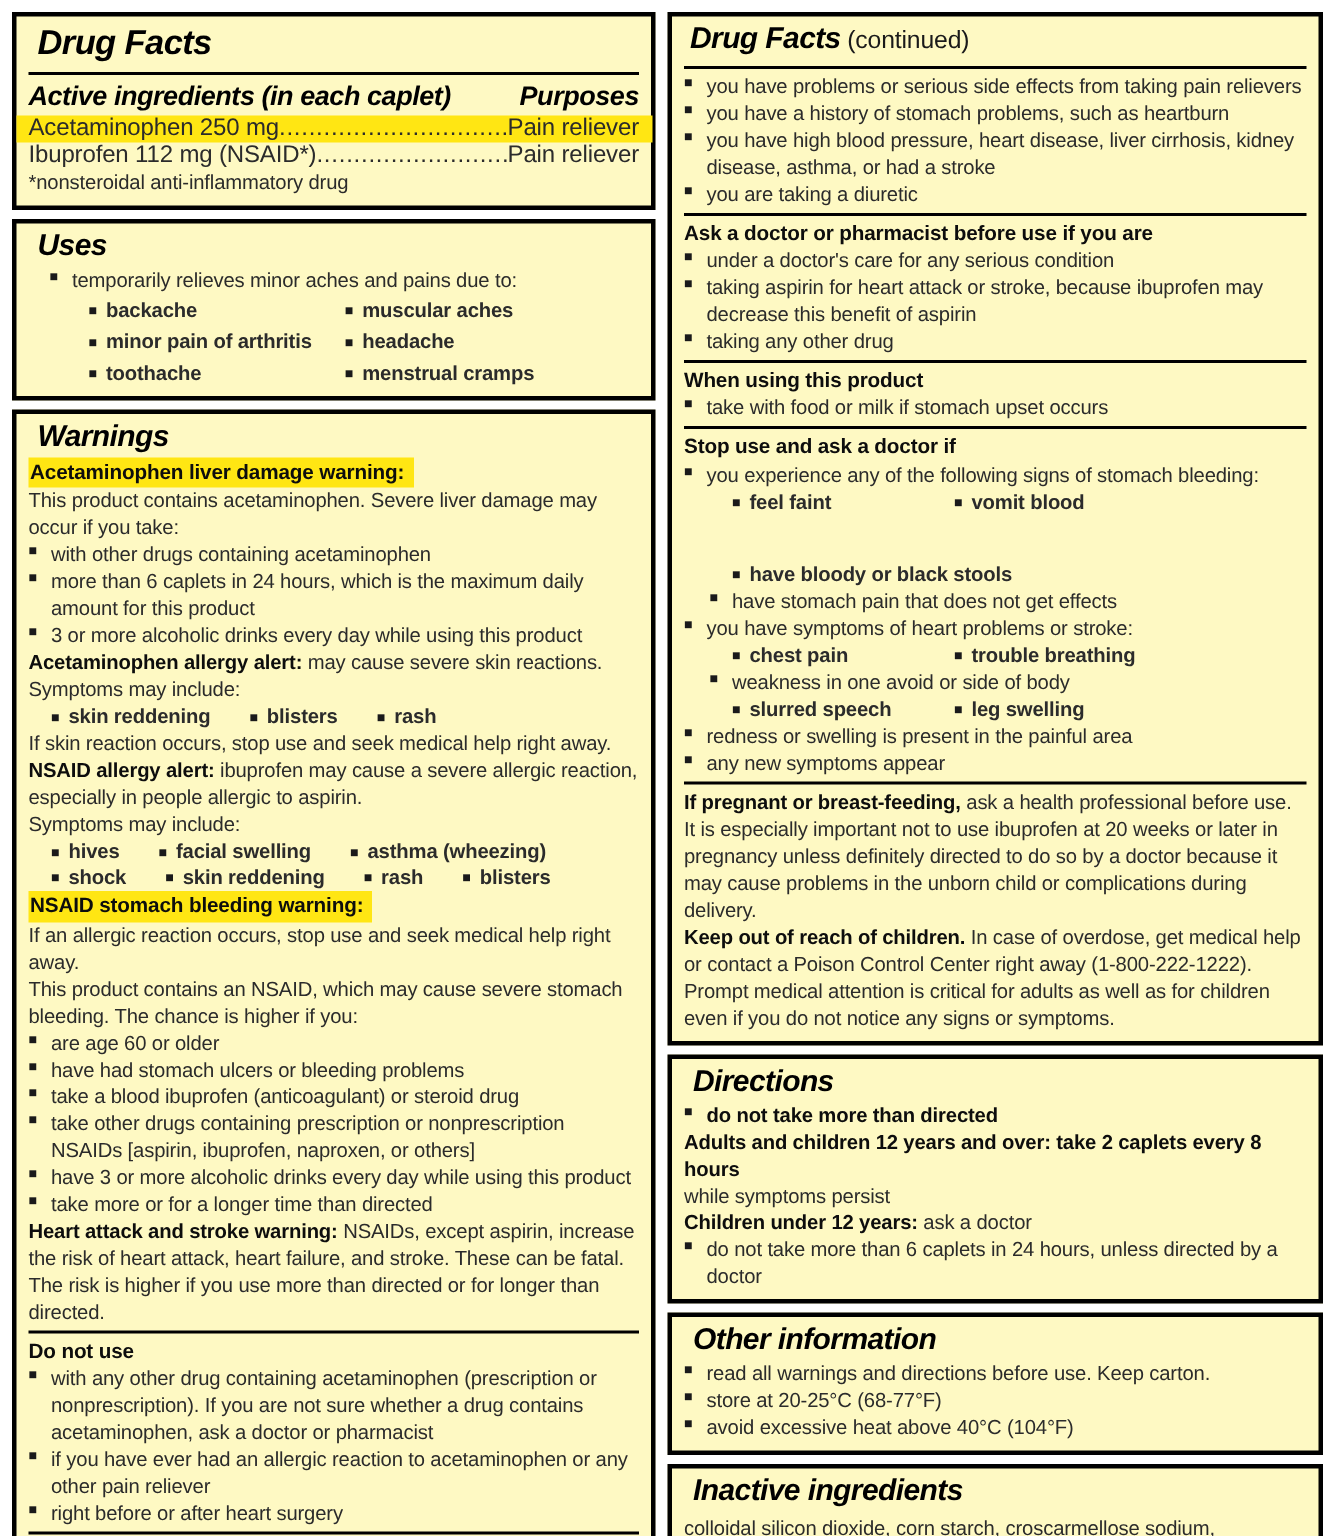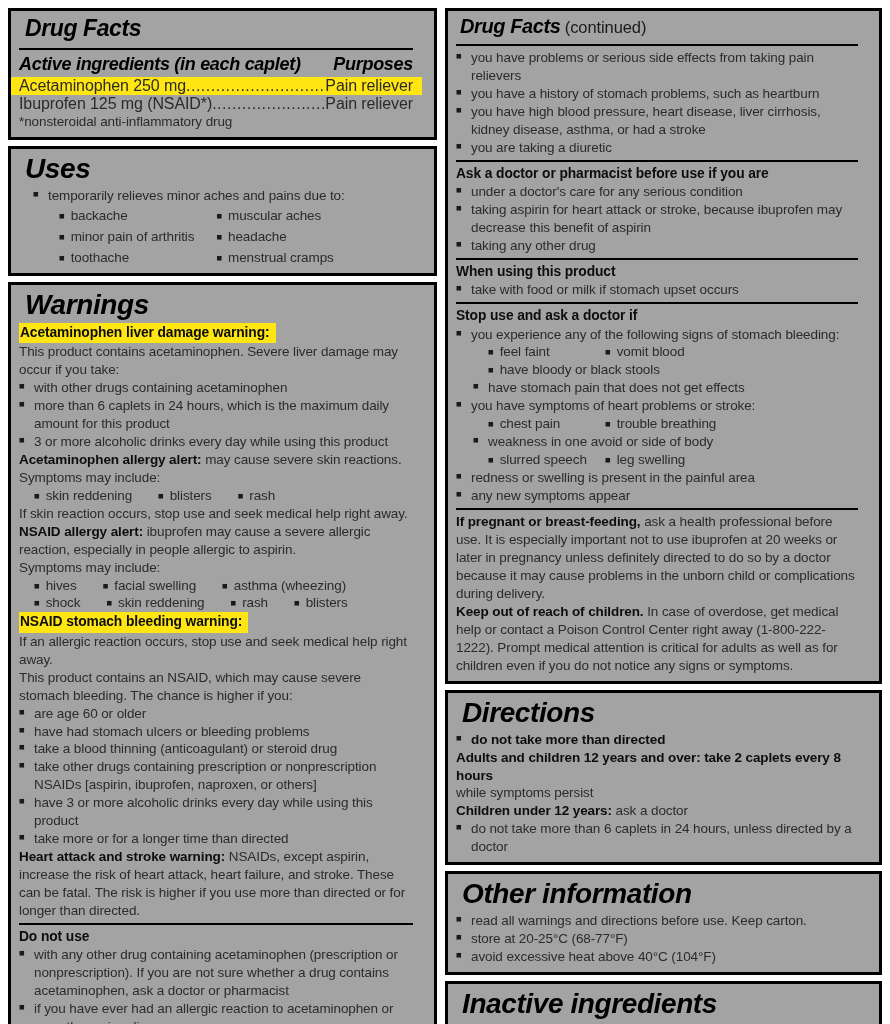--- a/index.html
+++ b/index.html
@@ -7,35 +7,35 @@
   html,body { background:#fff; }
   .page {
     width:890px; height:1024px; background:#fff; overflow:hidden;
     padding:8px; display:flex; gap:8px;
     font-family:"Liberation Sans","DejaVu Sans",sans-serif;
     color:var(--body); letter-spacing:-0.1px;
   }
   .col { display:flex; flex-direction:column; gap:6px; }
   .col-left { width:429px; }
   .col-right { width:437px; }
-  .box { border:3px solid var(--ink); padding:2px 21px 6px 8px; background:#a3a3a3; }
+  .box { border:3px solid var(--ink); padding:2px 8px 6px 8px; background:#fef9c3; }
   .grow { flex:1; }
   .h1 { font-size:23px; font-weight:700; font-style:italic; color:#000; letter-spacing:-0.4px; padding:2px 0 3px 6px; }
-  .h2 { font-size:28px; font-weight:700; font-style:italic; color:#000; letter-spacing:-0.4px; padding:2px 0 2px 6px; }
+  .h2 { font-size:20px; font-weight:700; font-style:italic; color:#000; letter-spacing:-0.4px; padding:2px 0 2px 6px; }
   .rule { border-top:2px solid var(--ink); margin:3px 0 3px; }
   p,.li,.ib { font-size:13.5px; line-height:1.33; }
   .subhead { font-weight:700; font-size:13.8px; color:#0d0d0d; }
   .li { position:relative; padding-left:15px; }
   .li::before { content:"■"; position:absolute; left:0; top:1px; font-size:9.5px; color:#1a1a1a; }
   .li.bold { font-weight:700; color:#0d0d0d; }
-  .ib { display:inline-block; }
+  .ib { display:inline-block;font-weight:bold; }
   .ib::before { content:"■"; font-size:9.5px; margin-right:6px; color:#1a1a1a; position:relative; top:-1px; }
   .inline-row { padding-left:15px; display:flex; flex-wrap:wrap; }
   .gap26 > .ib { margin-right:26px; }
-  .sub { margin-left:17px; }
+  .sub { margin-left:17px;gap:31px; }
   .w117 { width:117px; }
   .w96 { width:96px; }
   .uses-grid { display:grid; grid-template-columns:max-content auto; column-gap:22px; row-gap:3px; padding-left:40px; margin-top:2px; }
   .uses-lead { margin-left:14px; }
   .ing-head { display:flex; justify-content:space-between; align-items:center;
     font-size:18px; font-weight:700; font-style:italic; color:#000; padding:1px 0 2px 0; letter-spacing:-0.3px; }
   .ing-row { display:flex; align-items:baseline; }
   .ing-row .dots { flex:1; overflow:hidden; white-space:nowrap; color:#2b2b2b; }
   .ing-row .dots::after { content:"....................................................................................................................................................................."; letter-spacing:0.5px; }
   .hl-row { background:var(--hl); margin:0 -9px 0 -8px; padding:0 9px 0 8px; }
@@ -60,21 +60,21 @@
       <div class="ing-head">
         <span>Active ingredients (in each caplet)</span>
         <span>Purposes</span>
       </div>
       <div class="ing-row hl-row">
         <span>Acetaminophen 250 mg</span>
         <span class="dots"></span>
         <span>Pain reliever</span>
       </div>
       <div class="ing-row">
-        <span>Ibuprofen 125 mg (NSAID*)</span>
+        <span>Ibuprofen 112 mg (NSAID*)</span>
         <span class="dots"></span>
         <span>Pain reliever</span>
       </div>
       <p>*nonsteroidal anti-inflammatory drug</p>
     </div>
 
     <div class="box">
       <div class="h2">Uses</div>
       <div class="li uses-lead">temporarily relieves minor aches and pains due to:</div>
       <div class="uses-grid">
@@ -113,21 +113,21 @@
         <span class="ib">shock</span>
         <span class="ib">skin reddening</span>
         <span class="ib">rash</span>
         <span class="ib">blisters</span>
       </div>
       <p><span class="hl-head subhead">NSAID stomach bleeding warning:</span></p>
       <p>If an allergic reaction occurs, stop use and seek medical help right away.</p>
       <p>This product contains an NSAID, which may cause severe stomach bleeding. The chance is higher if you:</p>
       <div class="li">are age 60 or older</div>
       <div class="li">have had stomach ulcers or bleeding problems</div>
-      <div class="li">take a blood thinning (anticoagulant) or steroid drug</div>
+      <div class="li">take a blood ibuprofen (anticoagulant) or steroid drug</div>
       <div class="li">take other drugs containing prescription or nonprescription NSAIDs [aspirin, ibuprofen, naproxen, or others]</div>
       <div class="li">have 3 or more alcoholic drinks every day while using this product</div>
       <div class="li">take more or for a longer time than directed</div>
       <p class="mix"><b>Heart attack and stroke warning:</b><span> NSAIDs, except aspirin, increase the risk of heart attack, heart failure, and stroke. These can be fatal. The risk is higher if you use more than directed or for longer than directed.</span></p>
       <div class="rule"></div>
       <p class="subhead">Do not use</p>
       <div class="li">with any other drug containing acetaminophen (prescription or nonprescription). If you are not sure whether a drug contains acetaminophen, ask a doctor or pharmacist</div>
       <div class="li">if you have ever had an allergic reaction to acetaminophen or any other pain reliever</div>
       <div class="li">right before or after heart surgery</div>
       <div class="rule"></div>

